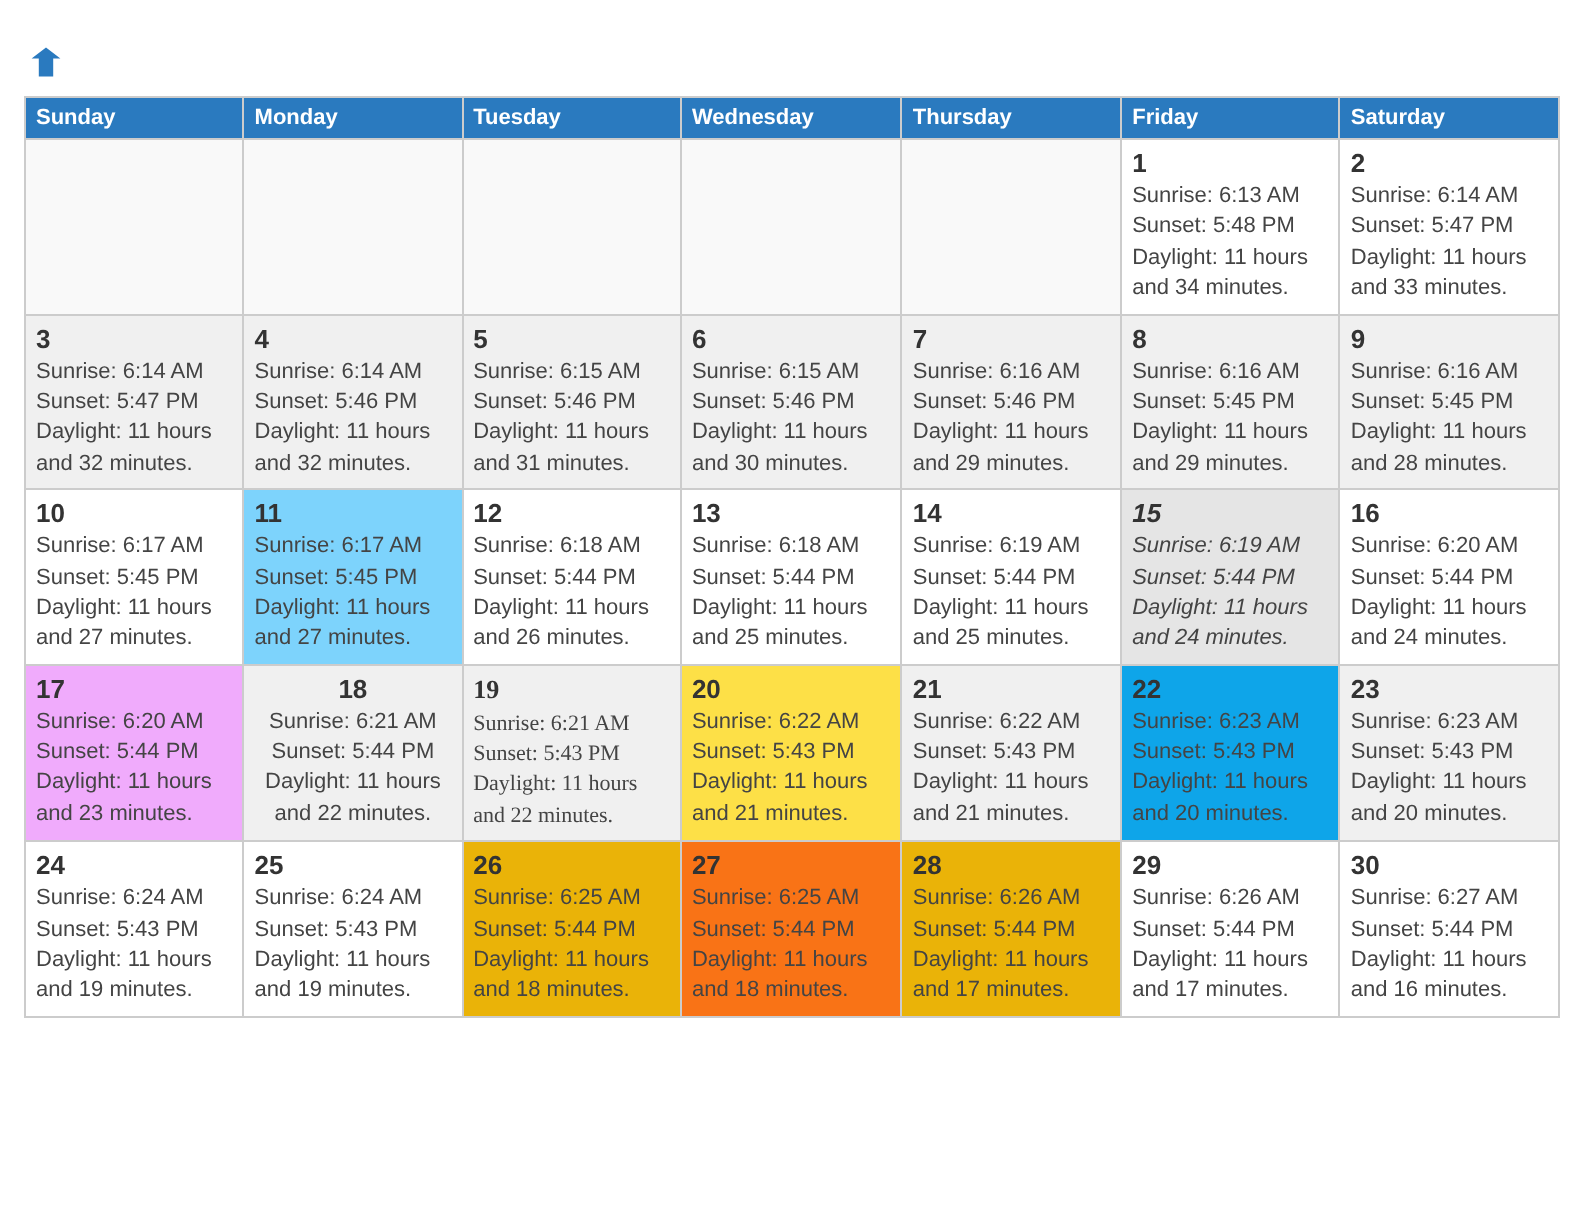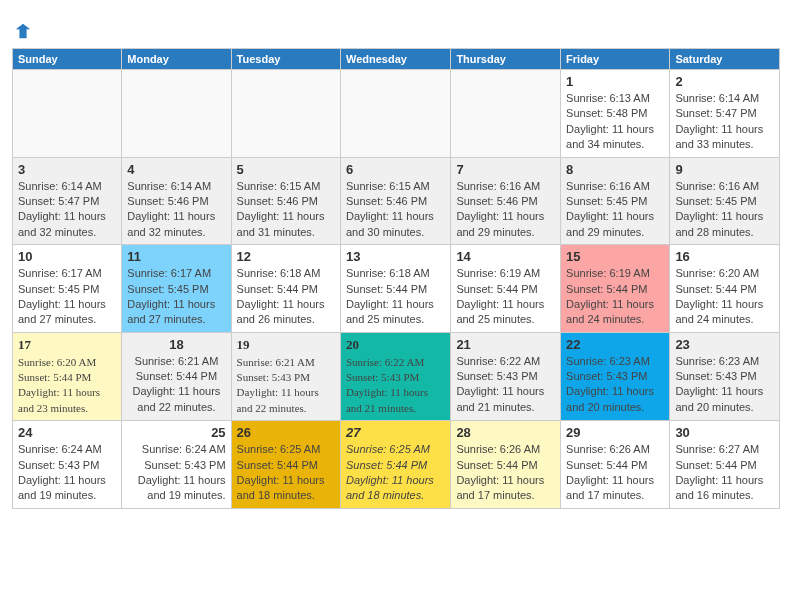--- a/index.html
+++ b/index.html
@@ -199,43 +199,43 @@
             <div class="day-info">Sunrise: 6:18 AM<br>Sunset: 5:44 PM<br>Daylight: 11 hours<br>and 26 minutes.</div>
           </td>
           <td style="background: rgb(255, 255, 255);">
             <span class="day-num">13</span>
             <div class="day-info">Sunrise: 6:18 AM<br>Sunset: 5:44 PM<br>Daylight: 11 hours<br>and 25 minutes.</div>
           </td>
           <td style="background: rgb(255, 255, 255);">
             <span class="day-num">14</span>
             <div class="day-info">Sunrise: 6:19 AM<br>Sunset: 5:44 PM<br>Daylight: 11 hours<br>and 25 minutes.</div>
           </td>
-          <td style="background: #fca5a5;">
+          <td style="background: #e5e5e5; font-style: italic;">
             <span class="day-num">15</span>
             <div class="day-info">Sunrise: 6:19 AM<br>Sunset: 5:44 PM<br>Daylight: 11 hours<br>and 24 minutes.</div>
           </td>
           <td style="background: rgb(255, 255, 255);">
             <span class="day-num">16</span>
             <div class="day-info">Sunrise: 6:20 AM<br>Sunset: 5:44 PM<br>Daylight: 11 hours<br>and 24 minutes.</div>
           </td>
         </tr>
         <tr>
-          <td style="background: #fef9c3; font-family: Liberation Serif, serif;">
+          <td style="background: #f0abfc;">
             <span class="day-num">17</span>
             <div class="day-info">Sunrise: 6:20 AM<br>Sunset: 5:44 PM<br>Daylight: 11 hours<br>and 23 minutes.</div>
           </td>
           <td style="background: rgb(240, 240, 240); text-align: center;">
             <span class="day-num">18</span>
             <div class="day-info">Sunrise: 6:21 AM<br>Sunset: 5:44 PM<br>Daylight: 11 hours<br>and 22 minutes.</div>
           </td>
           <td style="background: rgb(240, 240, 240); font-family: Liberation Serif, serif;">
             <span class="day-num">19</span>
             <div class="day-info">Sunrise: 6:21 AM<br>Sunset: 5:43 PM<br>Daylight: 11 hours<br>and 22 minutes.</div>
           </td>
-          <td style="background: #14b8a6; font-family: Liberation Serif, serif;">
+          <td style="background: #fde047;">
             <span class="day-num">20</span>
             <div class="day-info">Sunrise: 6:22 AM<br>Sunset: 5:43 PM<br>Daylight: 11 hours<br>and 21 minutes.</div>
           </td>
           <td style="background: rgb(240, 240, 240);">
             <span class="day-num">21</span>
             <div class="day-info">Sunrise: 6:22 AM<br>Sunset: 5:43 PM<br>Daylight: 11 hours<br>and 21 minutes.</div>
           </td>
           <td style="background: #0ea5e9;">
             <span class="day-num">22</span>
             <div class="day-info">Sunrise: 6:23 AM<br>Sunset: 5:43 PM<br>Daylight: 11 hours<br>and 20 minutes.</div>
@@ -243,33 +243,33 @@
           <td style="background: rgb(240, 240, 240);">
             <span class="day-num">23</span>
             <div class="day-info">Sunrise: 6:23 AM<br>Sunset: 5:43 PM<br>Daylight: 11 hours<br>and 20 minutes.</div>
           </td>
         </tr>
         <tr>
           <td style="background: rgb(255, 255, 255);">
             <span class="day-num">24</span>
             <div class="day-info">Sunrise: 6:24 AM<br>Sunset: 5:43 PM<br>Daylight: 11 hours<br>and 19 minutes.</div>
           </td>
-          <td style="background: rgb(255, 255, 255); text-align: right;">
+          <td style="background: rgb(255, 255, 255);">
             <span class="day-num">25</span>
             <div class="day-info">Sunrise: 6:24 AM<br>Sunset: 5:43 PM<br>Daylight: 11 hours<br>and 19 minutes.</div>
           </td>
           <td style="background: #eab308;">
             <span class="day-num">26</span>
             <div class="day-info">Sunrise: 6:25 AM<br>Sunset: 5:44 PM<br>Daylight: 11 hours<br>and 18 minutes.</div>
           </td>
-          <td style="background: #fde047; font-style: italic;">
+          <td style="background: #f97316;">
             <span class="day-num">27</span>
             <div class="day-info">Sunrise: 6:25 AM<br>Sunset: 5:44 PM<br>Daylight: 11 hours<br>and 18 minutes.</div>
           </td>
-          <td style="background: #fef9c3; margin-left: 32px;">
+          <td style="background: #eab308; margin-left: 32px;">
             <span class="day-num">28</span>
             <div class="day-info">Sunrise: 6:26 AM<br>Sunset: 5:44 PM<br>Daylight: 11 hours<br>and 17 minutes.</div>
           </td>
           <td style="background: rgb(255, 255, 255);">
             <span class="day-num">29</span>
             <div class="day-info">Sunrise: 6:26 AM<br>Sunset: 5:44 PM<br>Daylight: 11 hours<br>and 17 minutes.</div>
           </td>
           <td style="background: rgb(255, 255, 255);">
             <span class="day-num">30</span>
             <div class="day-info">Sunrise: 6:27 AM<br>Sunset: 5:44 PM<br>Daylight: 11 hours<br>and 16 minutes.</div>

